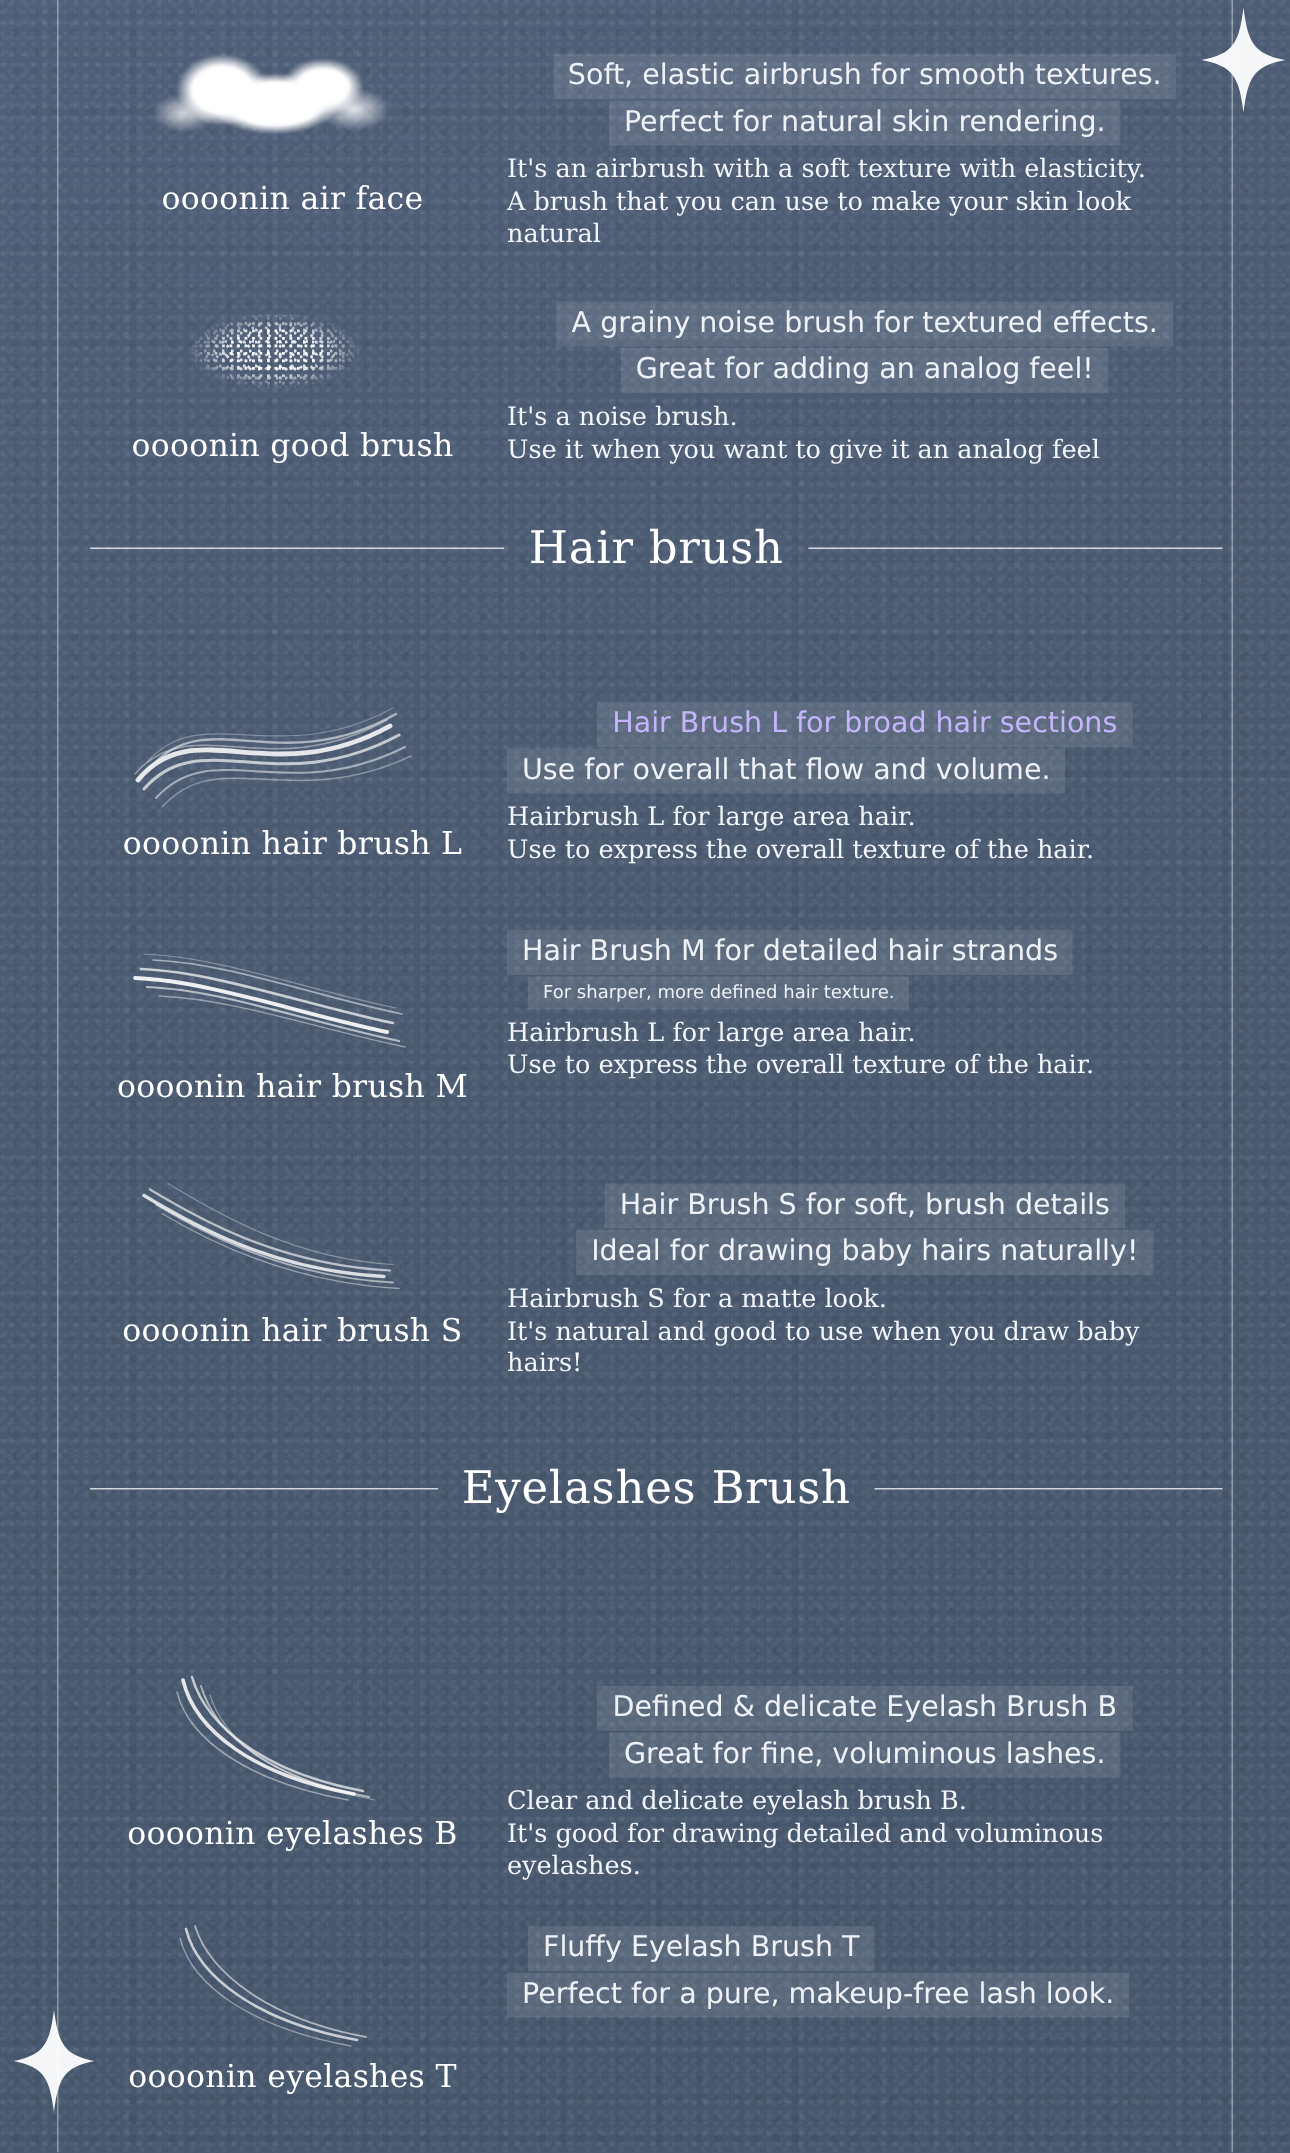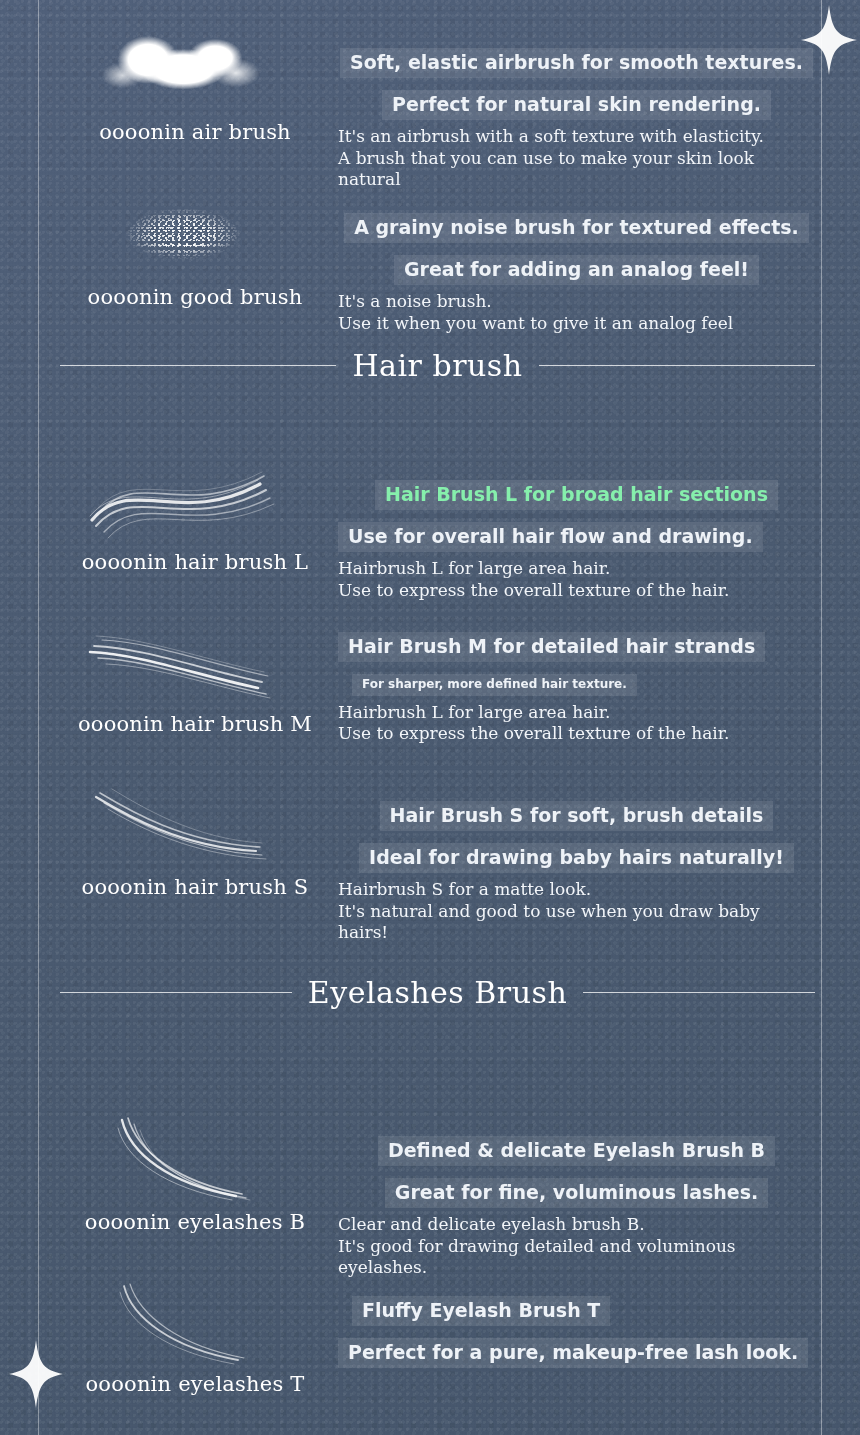--- a/index.html
+++ b/index.html
@@ -84,25 +84,24 @@
     right: 0;
     top: 0;
   }
   .hl {
     display: table;
     background: rgba(255,255,255,0.10);
     padding: 3px 10px 4px 10px;
     font-size: 19px;
     line-height: 1.22;
     color: #eef2f7;
-    margin: 12px 0 1px 0;
+    margin: 0 0 1px 0;
     white-space: nowrap;
-    font-weight: bold;
-  }
-  .hl.dim { color: #86efac; }
+  }
+  .hl.dim { color: #c4b5fd; }
   .hl.center { margin-left: auto; margin-right: auto; }
   .hl.indent { margin-left: 14px; }
   .sub {
     font-family: "DejaVu Serif", serif;
     font-size: 17px;
     line-height: 1.26;
     color: #f2f5f9;
     margin-top: 6px;
     white-space: pre-line;
   }
@@ -192,21 +191,21 @@
     </svg>
 </div>
 
 <div class="content">
 
   <div class="entry" style="top:20px;">
     <div class="thumb-wrap">
       <div class="thumb">
         <div class="cloud"></div>
       </div>
-      <div class="brush-name">oooonin air brush</div>
+      <div class="brush-name">oooonin air face</div>
     </div>
     <div class="desc" style="top:16px;">
       <div class="hl center">Soft, elastic airbrush for smooth textures.</div>
       <div class="hl center">Perfect for natural skin rendering.</div>
       <div class="sub">It's an airbrush with a soft texture with elasticity.
 A brush that you can use to make your skin look natural</div>
     </div>
   </div>
 
   <div class="entry" style="top:185px;">
@@ -242,21 +241,21 @@
             <path d="M30 66 C68 22 118 74 198 30" stroke-width="1" opacity="0.45"></path>
             <path d="M48 88 C86 46 134 92 214 54" stroke-width="1" opacity="0.4"></path>
             <path d="M38 58 C76 16 124 64 202 22" stroke-width="0.8" opacity="0.35"></path>
           </g>
         </svg>
       </div>
       <div class="brush-name">oooonin hair brush L</div>
     </div>
     <div class="desc" style="top:18px;">
       <div class="hl dim center">Hair Brush L for broad hair sections</div>
-      <div class="hl">Use for overall hair flow and drawing.</div>
+      <div class="hl">Use for overall that flow and volume.</div>
       <div class="sub">Hairbrush L for large area hair.
 Use to express the overall texture of the hair.</div>
     </div>
   </div>
 
   <div class="entry" style="top:612px;">
     <div class="thumb-wrap">
       <div class="thumb">
         <svg class="strokes" width="270" height="96" viewBox="0 0 270 96">
           <g fill="none" stroke="#ffffff" stroke-linecap="round">

